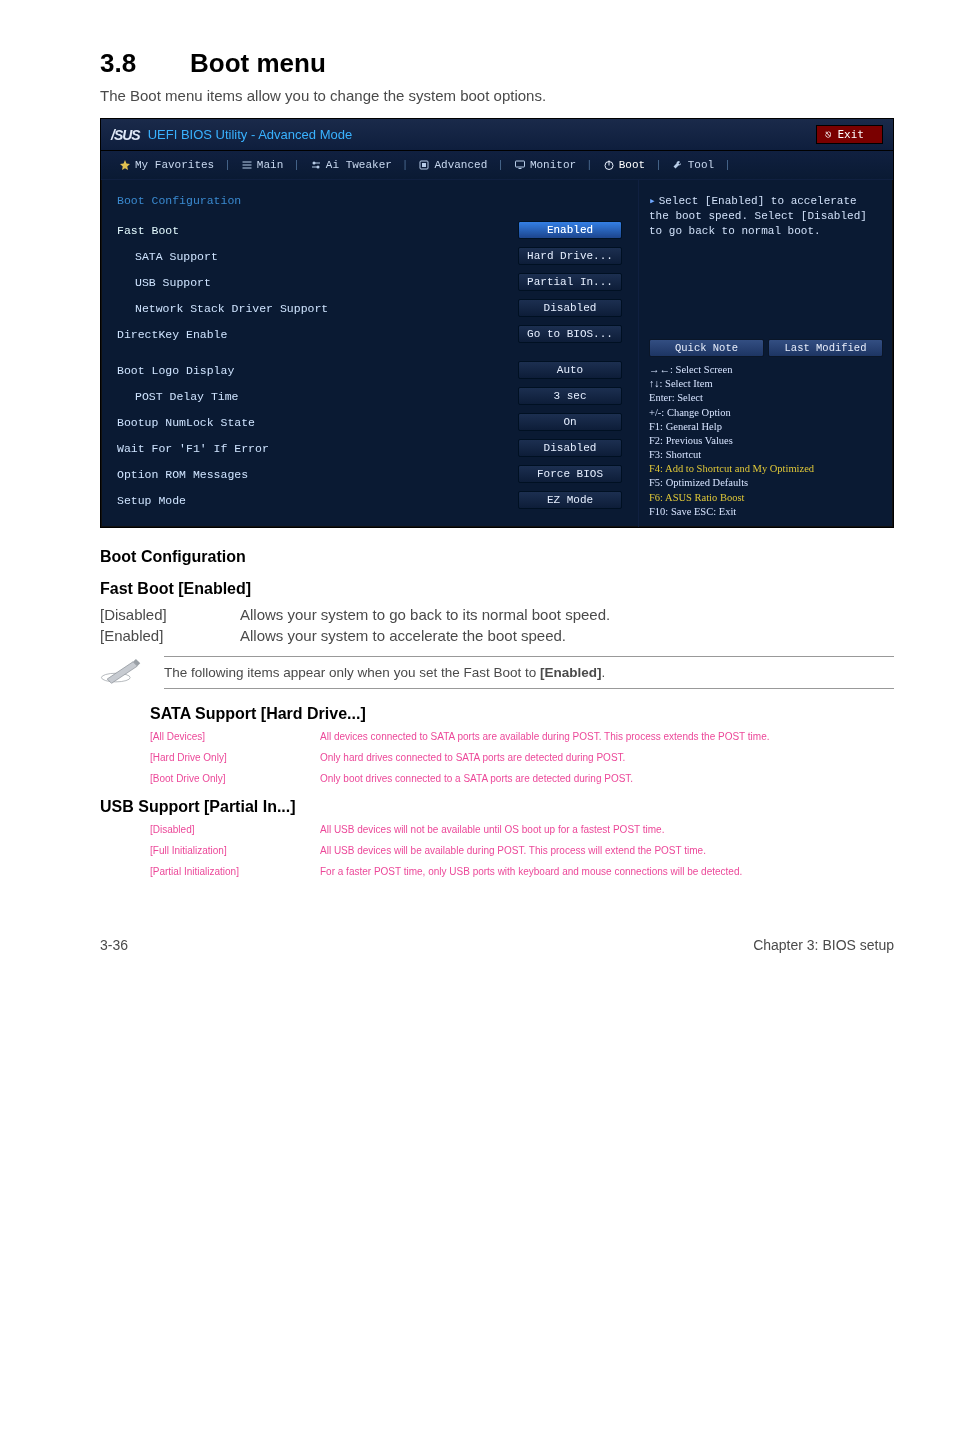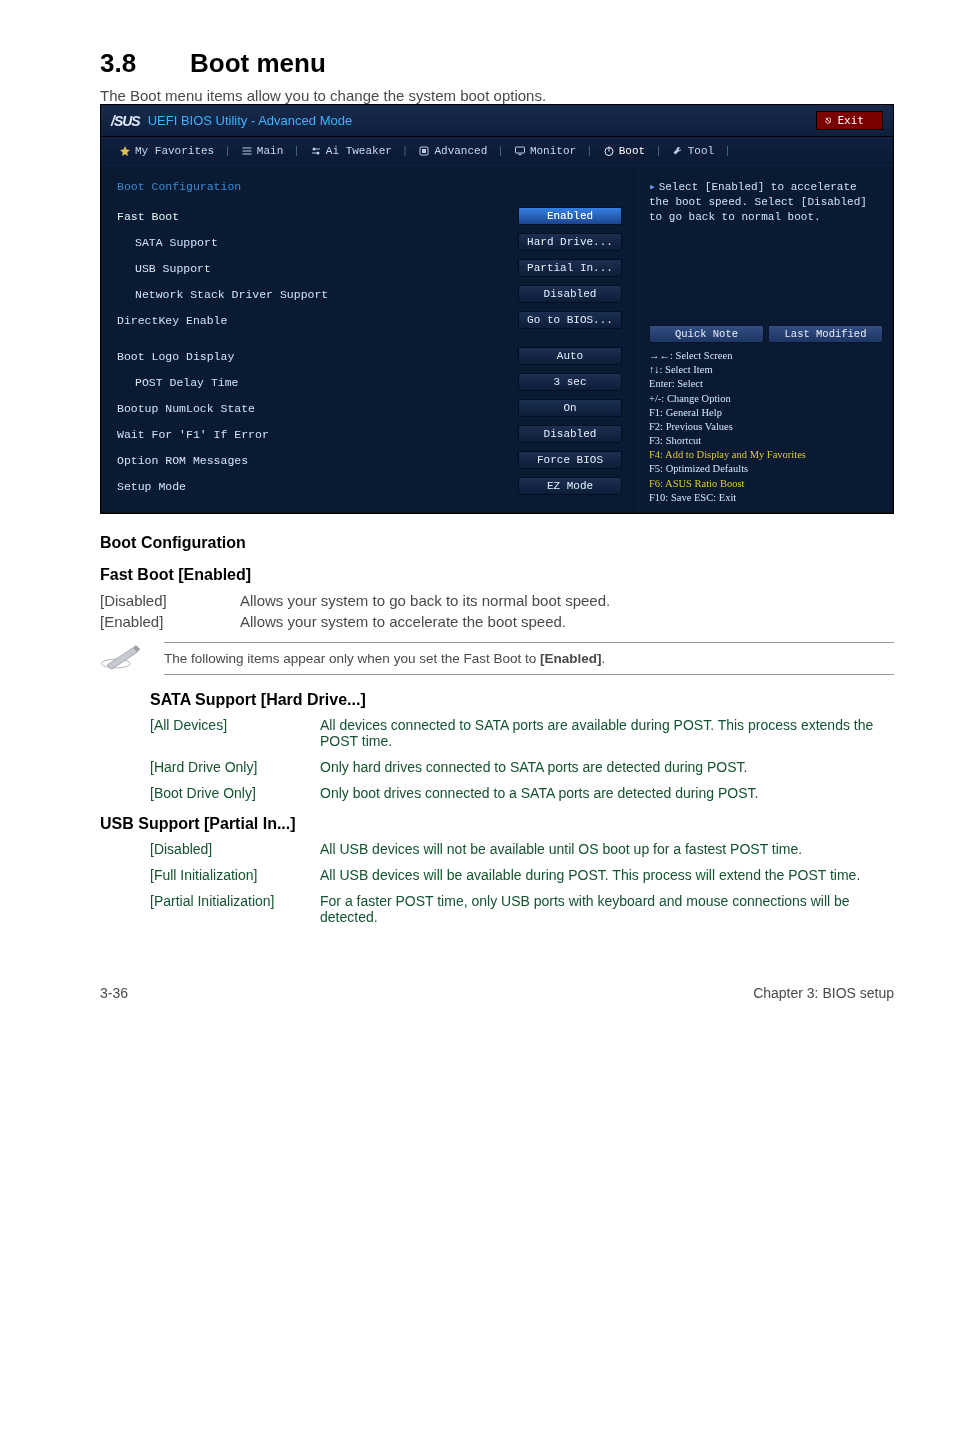--- a/index.html
+++ b/index.html
@@ -8,21 +8,21 @@
     background: #fff;
     width: 954px;
     margin: 0 auto;
     position: relative;
     color: #333;
     font-size: 14px;
   }
   .page-pad { padding: 48px 60px 20px 100px; }
   h1.section-title { font-size: 26px; font-weight: bold; margin-bottom: 8px; color: #000; }
   h1.section-title .num { display: inline-block; width: 90px; }
-  p.intro { font-size: 15px; color: #4a4a4a; }
+  p.intro { font-size: 15px; margin-bottom: 14px; color: #4a4a4a; }
 
   
   .bios {
     width: 100%;
     border: 1px solid #000;
     background: #0a1a33;
     color: #cfe4ff;
     font-family: "Lucida Console", "Courier New", monospace;
     font-size: 11.5px;
     margin-bottom: 20px;
@@ -97,21 +97,21 @@
   h3.sub { font-size: 16px; font-weight:bold; margin: 14px 0 8px 0; color:#000; }
   .kv-line { display:flex; margin-bottom:4px; color:#4a4a4a; font-size:15px; }
   .kv-line .k { width: 140px; flex-shrink:0; }
   .note-row { display:flex; align-items:flex-start; gap:18px; margin:12px 0 16px 0; }
   .note-icon { width:46px; flex-shrink:0; }
   .note-icon svg { width:46px; height:auto; }
   .note-text { border-top:1px solid #999; border-bottom:1px solid #999; padding:8px 0; font-size:13.5px; color:#4a4a4a; flex:1; }
 
   .indent-block { margin-left: 50px; }
   .indent-block h3.sub { margin-left:-50px; }
-  .kv2 { display:flex; margin-bottom:10px; font-size:14px; color:#14532d;justify-content:flex-end; }
+  .kv2 { display:flex; margin-bottom:10px; font-size:10px; color:#ec4899;justify-content:flex-end; }
   .kv2 .k { width:170px; flex-shrink:0; }
   .kv2 .v { flex:1; }
 
   
   .side-tab {
     position:absolute; left:0; top:1180px;
     width:44px; height:190px;
     background:#3a6aa8; color:#fff;
     border-radius:0 6px 6px 0;
     display:flex; align-items:center; justify-content:center;
@@ -274,21 +274,21 @@
             <div class="help-btn">Last Modified</div>
           </div>
           <div class="help-lines">
             <div class="hot">→←: Select Screen</div>
             <div class="hot">↑↓: Select Item</div>
             <div class="hot">Enter: Select</div>
             <div class="hot">+/-: Change Option</div>
             <div class="hot">F1: General Help</div>
             <div class="hot">F2: Previous Values</div>
             <div class="hot">F3: Shortcut</div>
-            <div class="gold">F4: Add to Display and My Favorites</div>
+            <div class="gold">F4: Add to Shortcut and My Optimized</div>
             <div class="hot">F5: Optimized Defaults</div>
             <div class="gold">F6: ASUS Ratio Boost</div>
             <div class="hot">F10: Save   ESC: Exit</div>
           </div>
         </div>
       </div>
     </div>
   </div>
 
   <h3 class="sub">Boot Configuration</h3>

